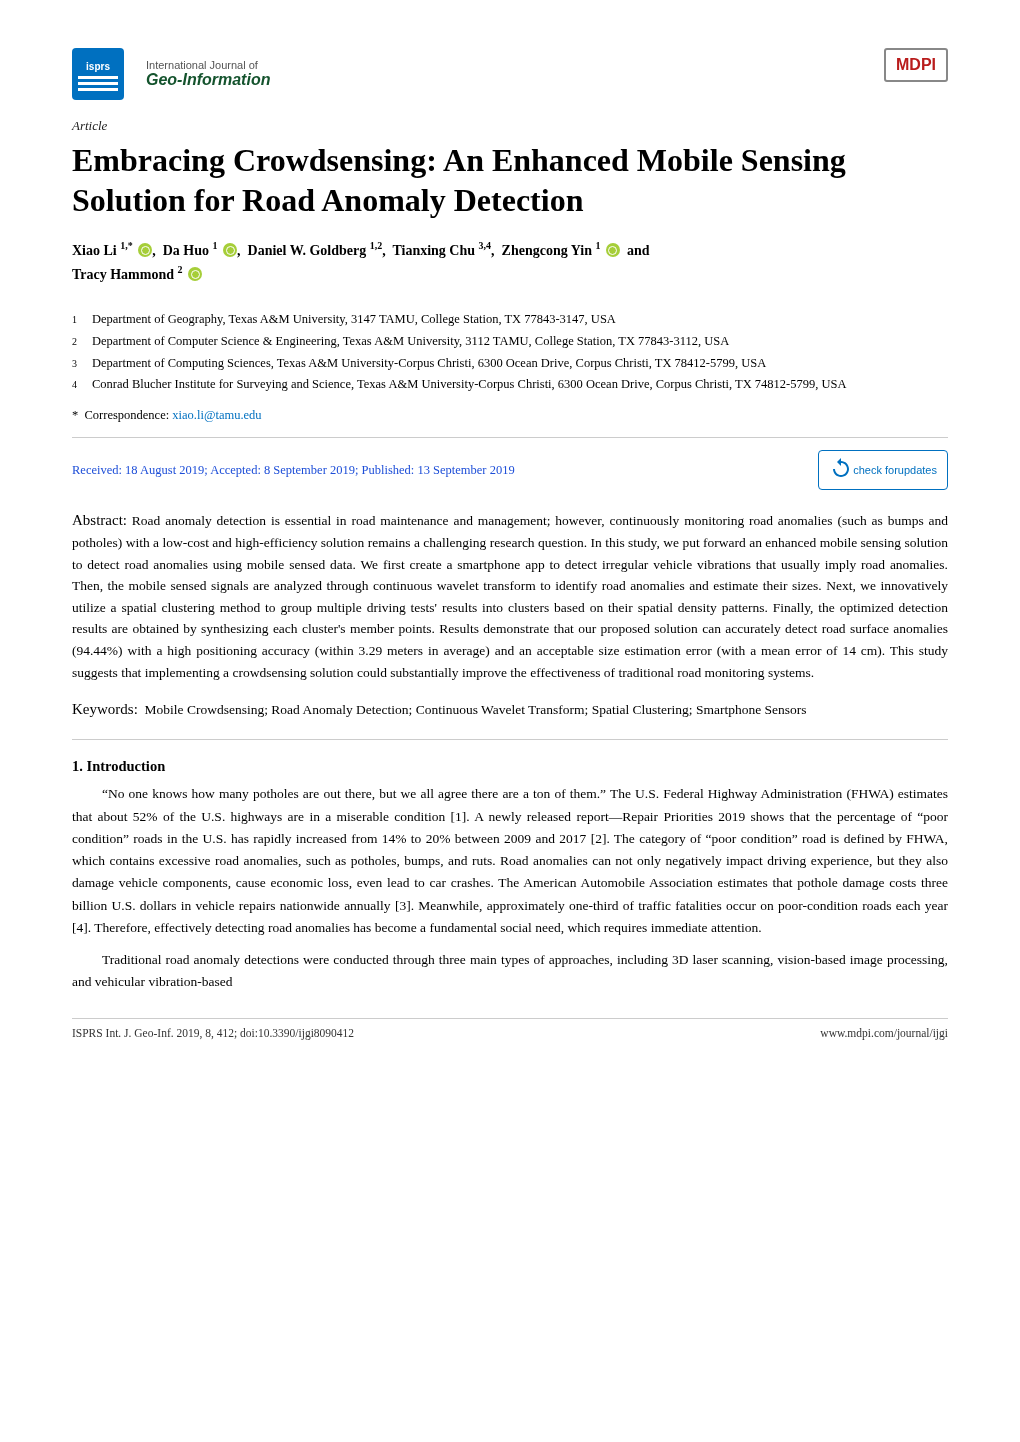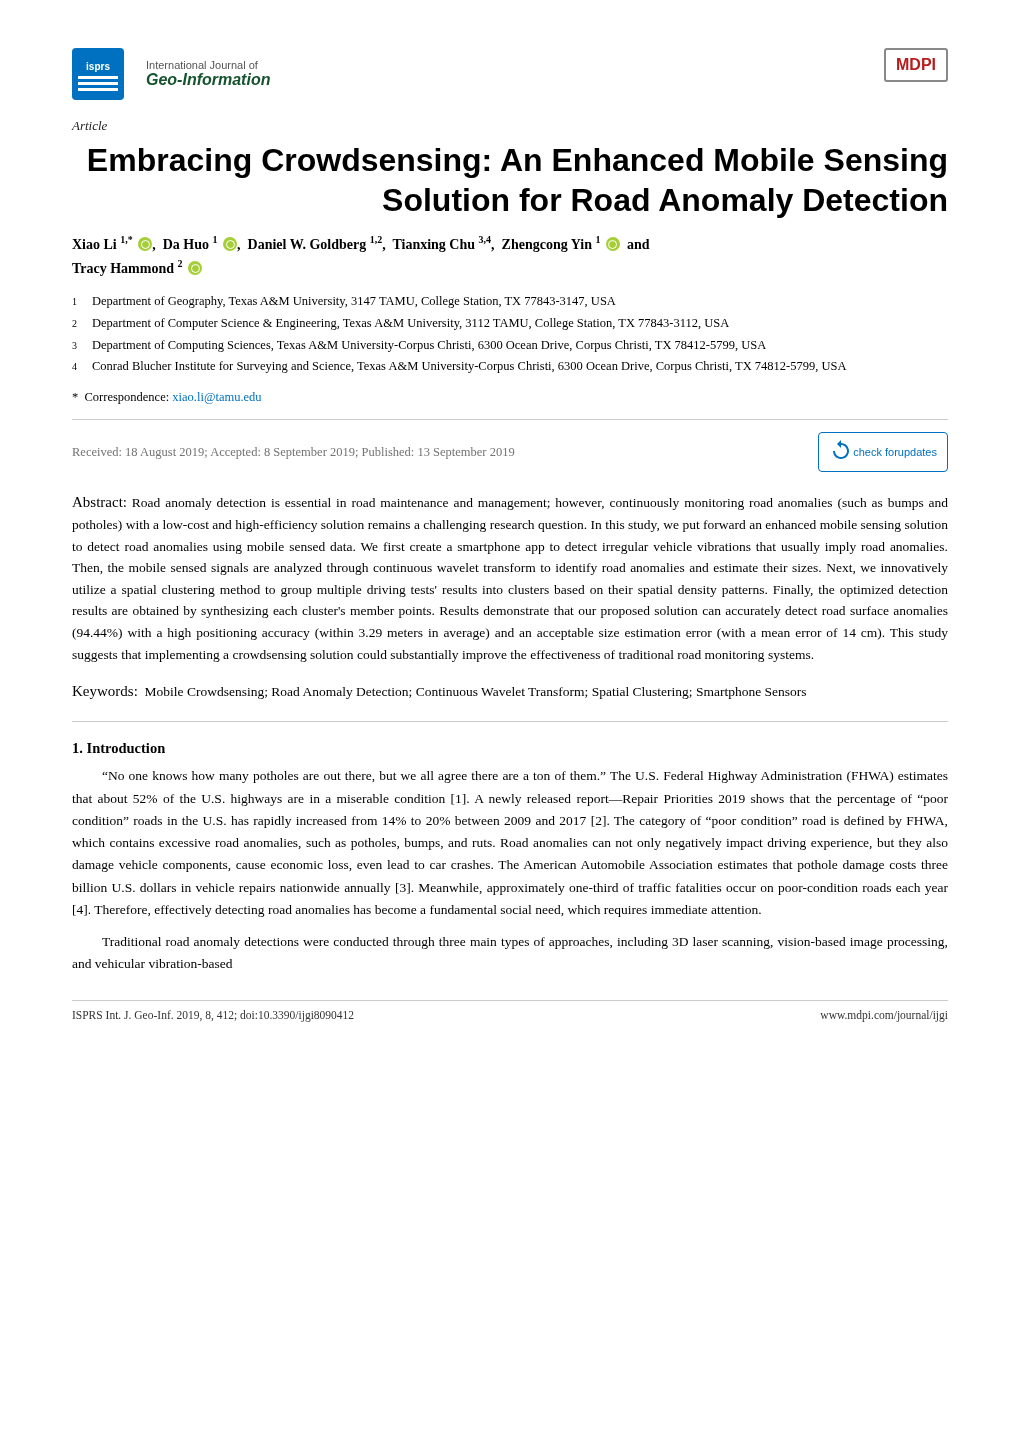--- a/index.html
+++ b/index.html
@@ -52,29 +52,28 @@
       font-style: italic;
       font-size: 13px;
       margin-bottom: 6px;
       color: #222;
     }
     
     .title {
       font-size: 32px;
       font-weight: bold;
       line-height: 1.25;
-      margin-bottom: 12px;
-      font-family: Liberation Sans, sans-serif;
-      text-align: right;
+      margin-bottom: 18px;
+      font-family: Liberation Serif, serif;
     }
     
     .authors {
       font-weight: bold;
       font-size: 14px;
-      margin-bottom: 12px;
+      margin-bottom: 24px;
       line-height: 1.6;
     }
     .authors sup {
       font-size: 10px;
     }
     .orcid-icon {
       display: inline-block;
       width: 14px;
       height: 14px;
       background: #a6ce39;
@@ -125,21 +124,21 @@
     }
     
     .dates-row {
       display: flex;
       justify-content: space-between;
       align-items: center;
       margin-bottom: 18px;
     }
     .dates-text {
       font-size: 12.5px;
-      color: #737373;
+      color: #1d4ed8;
     }
     .check-updates {
       border: 1.5px solid #0070c0;
       border-radius: 4px;
       padding: 6px 10px;
       display: flex;
       flex-direction: row;
       align-items: center;
       font-family: Arial, sans-serif;
       font-size: 11px;

